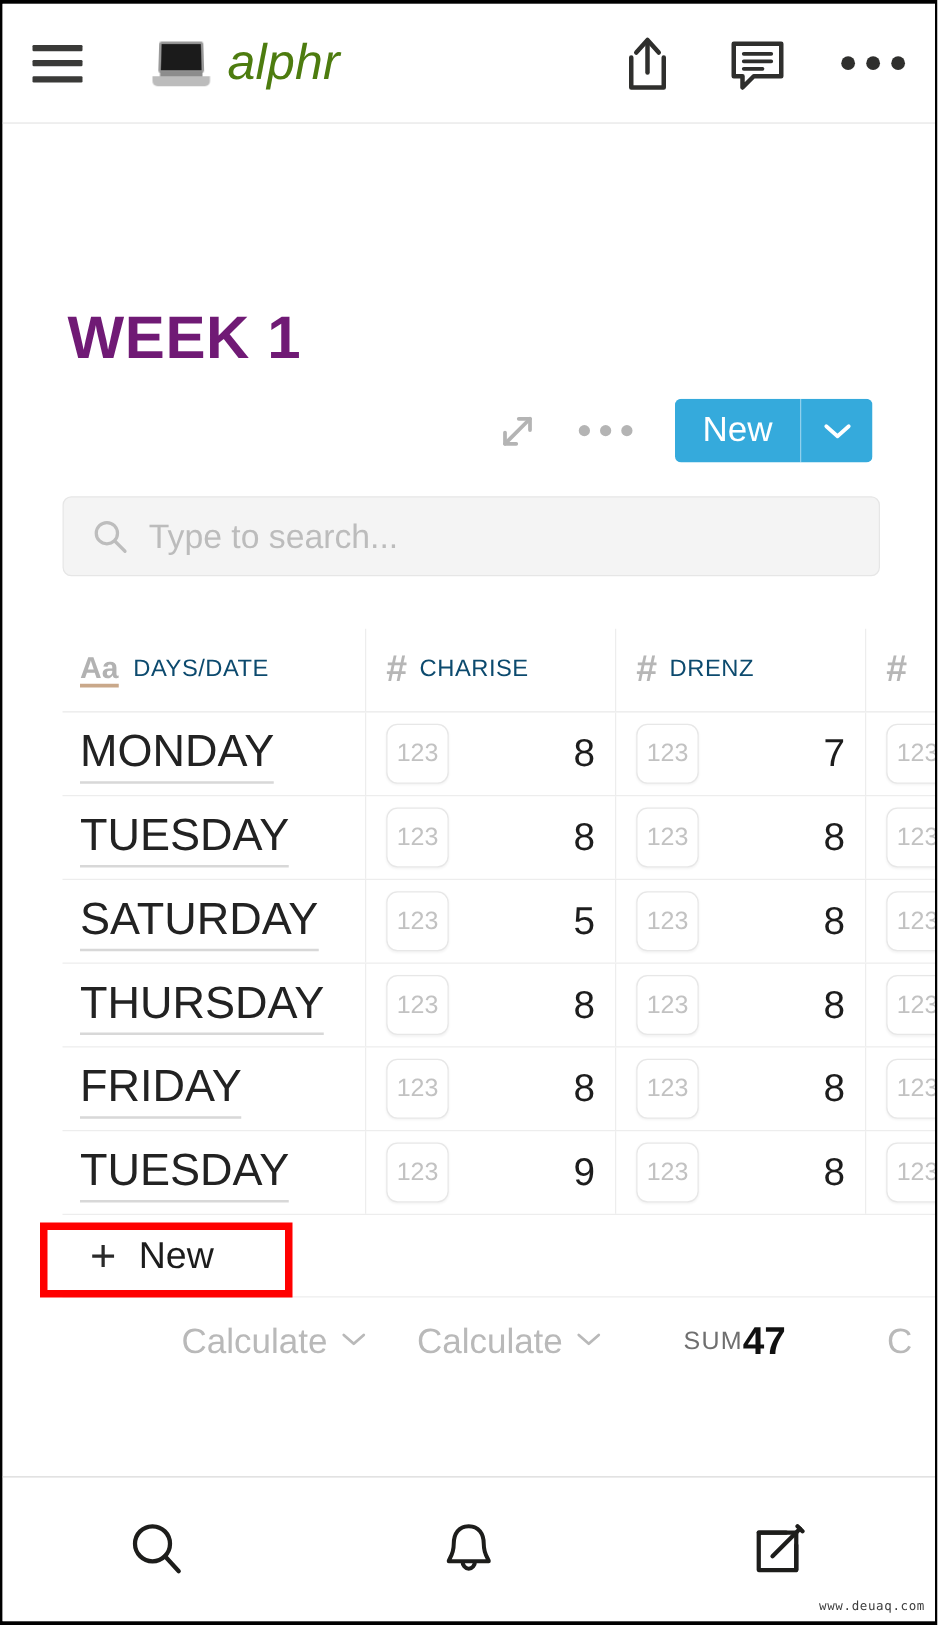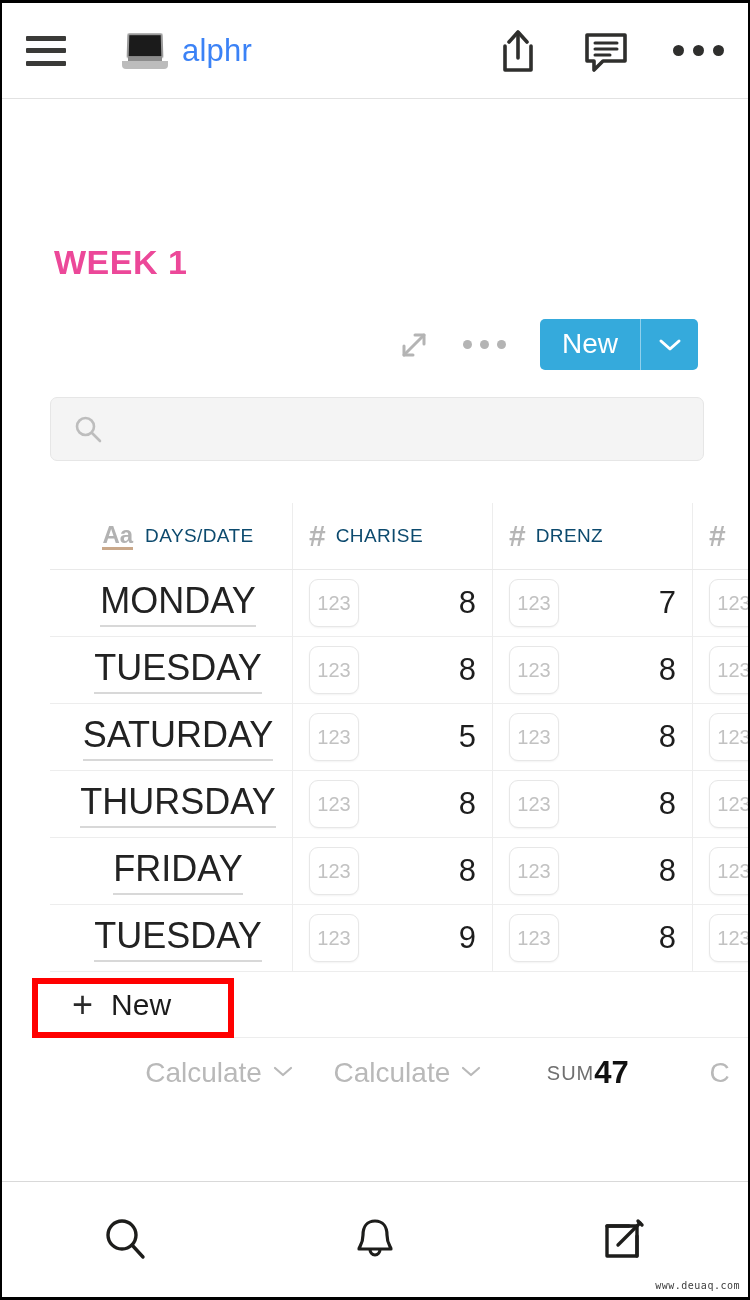--- a/index.html
+++ b/index.html
@@ -40,34 +40,34 @@
     transform: perspective(40px) rotateX(4deg);
   }
   .laptop-ico .base {
     position: absolute; left: 0; bottom: 0; width: 46px; height: 8px;
     background: #bcbcbc; border-radius: 0 0 4px 4px;
   }
   .laptop-ico .keys {
     position: absolute; left: 6px; bottom: 8px; width: 34px; height: 4px;
     background: #8c8c8c;
   }
-  .brand-name { font-size: 31px; color: #3b82f6; margin-left: 14px; letter-spacing: .2px; }
+  .brand-name { font-size: 40px; color: #4d7c0f; margin-left: 14px; letter-spacing: .2px; font-style: italic; }
 
   .appbar-right { margin-left: auto; display: flex; align-items: center; gap: 44px; }
   .icon-btn { cursor: pointer; display: flex; align-items: center; justify-content: center; }
 
   .dots3 { display: flex; gap: 9px; align-items: center; }
   .dots3 i { width: 11px; height: 11px; border-radius: 50%; background: #2f2f2d; display: block; }
 
   
   .page { position: absolute; top: 96px; left: 0; right: 0; bottom: 116px; background: #fff; }
 
   .page-title {
     position: absolute; left: 52px; top: 144px;
-    font-size: 34px; font-weight: bold; color: #ec4899; letter-spacing: .5px;
+    font-size: 48px; font-weight: bold; color: #701a75; letter-spacing: .5px;
   }
 
   .view-toolbar {
     position: absolute; right: 50px; top: 220px;
     display: flex; align-items: center; gap: 34px;
   }
   .expand-ico { width: 30px; height: 30px; position: relative; cursor: pointer; }
   .dots3-gray { display: flex; gap: 8px; align-items: center; cursor: pointer; }
   .dots3-gray i { width: 9px; height: 9px; border-radius: 50%; background: #b4b4b4; display: block; }
 
@@ -87,21 +87,21 @@
     background: #f4f4f4; border: 1px solid #e6e6e6; border-radius: 7px;
     display: flex; align-items: center; padding: 0 22px; cursor: text;
   }
   .search-ph { font-size: 27px; color: #bcbcbc; margin-left: 16px; }
 
   
   .grid { position: absolute; left: 48px; top: 404px; right: 0; }
   .grid-row { display: flex; border-bottom: 1px solid #ededed; }
   .grid-row.header { border-bottom: 1px solid #e9e9e9; }
   .cell { flex: 0 0 auto; display: flex; align-items: center; height: 66px; }
-  .c0 { width: 242px; padding-left: 14px; justify-content: center; }
+  .c0 { width: 242px; padding-left: 14px; }
   .cN { width: 200px; border-left: 1px solid #ededed; padding: 0 16px; justify-content: space-between; }
 
   .hdr-txt { font-size: 19px; color: #0c4a6e; letter-spacing: .4px; white-space: nowrap; }
   .aa-ico {
     font-size: 24px; color: #b2b2b2; border-bottom: 3px solid #c9a88a;
     line-height: 1.05; margin-right: 12px; font-weight: bold;
   }
   .hash-ico { font-size: 30px; color: #b6b6b6; font-weight: bold; margin-right: 10px; }
 
   .day-txt {
@@ -225,20 +225,21 @@
           </svg>
         </div>
       </div>
     </div>
 
     <div class="search-box">
       <svg width="30" height="30" viewBox="0 0 30 30">
         <circle cx="12.5" cy="12.5" r="8.5" fill="none" stroke="#bdbdbd" stroke-width="2.6"></circle>
         <path d="M19 19 L27 27" stroke="#bdbdbd" stroke-width="2.6" stroke-linecap="round"></path>
       </svg>
+      <span class="search-ph">Type to search...</span>
     </div>
 
     <div class="grid">
 
       <div class="grid-row header">
         <div class="cell c0">
           <span class="aa-ico">Aa</span>
           <span class="hdr-txt">DAYS/DATE</span>
         </div>
         <div class="cell cN" style="justify-content:flex-start">

